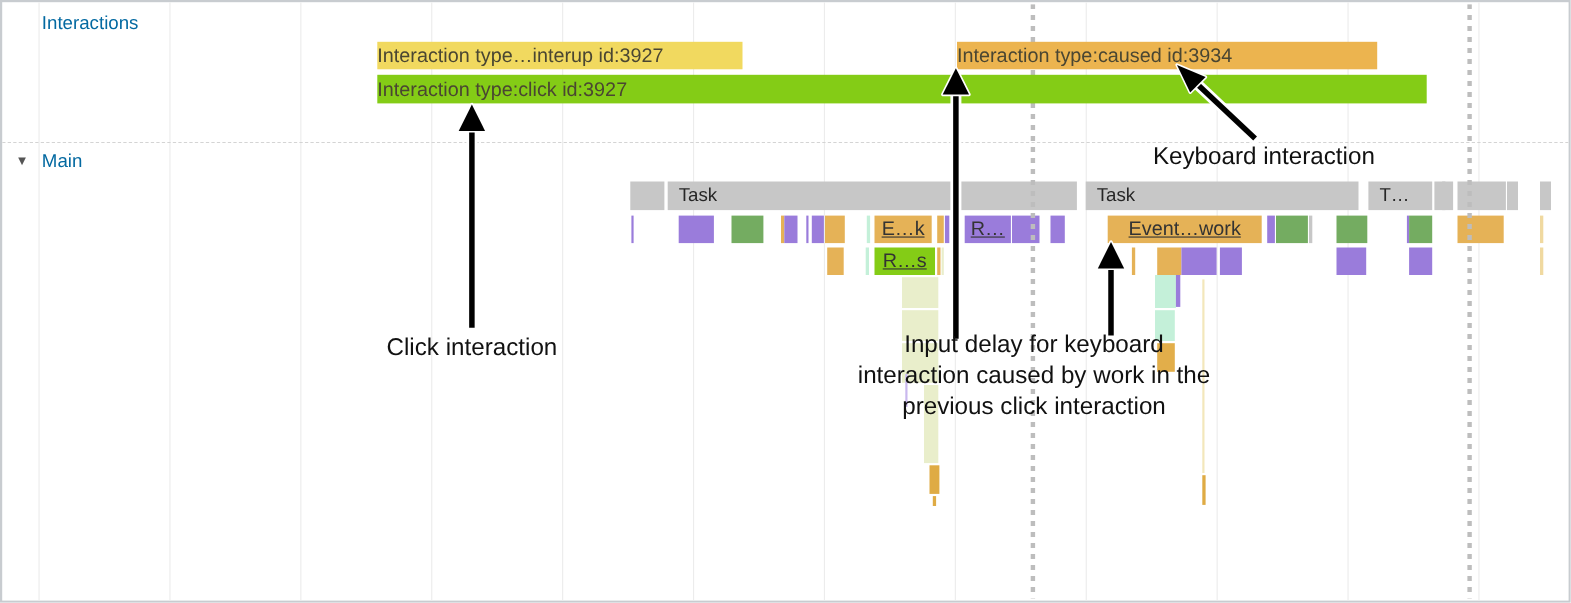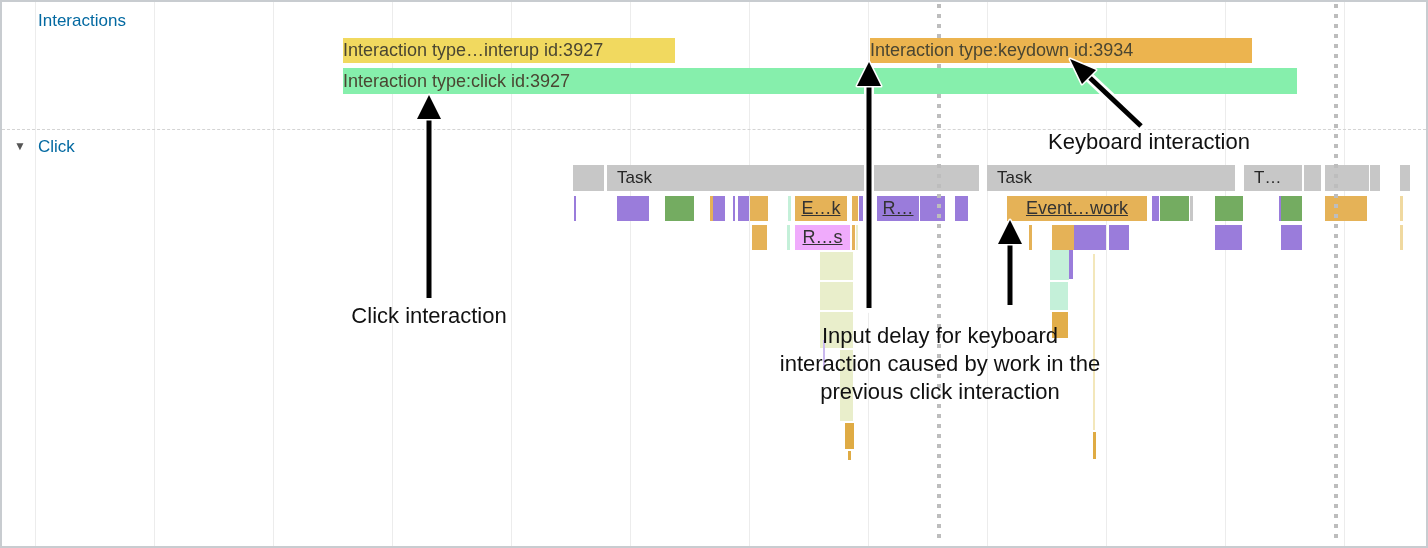--- a/index.html
+++ b/index.html
@@ -26,37 +26,37 @@
   .seg.flame{text-align:center;text-decoration:underline;}
   .ibar{
     position:absolute;z-index:5;overflow:hidden;white-space:nowrap;
     color:#4a4632;font-size:18px;padding-left:0;box-sizing:border-box;
   }
   .annotation{
     position:absolute;z-index:7;color:#111;font-size:22px;line-height:28px;text-align:center;
   }
   #annotation-click{left:337px;top:300px;width:180px;white-space:nowrap;}
   #annotation-keyboard{left:1030px;top:126px;width:234px;white-space:nowrap;}
-  #annotation-input-delay{left:771px;top:320px;width:334px;text-align:center;}
+  #annotation-input-delay{left:771px;top:297px;width:334px;text-align:center;}
   #arrow-layer{position:absolute;left:0;top:0;z-index:6;pointer-events:none;}
   .arrow-casing{stroke:#ffffff;stroke-width:10;fill:none;stroke-linecap:round;}
   .arrow-shaft{stroke:#000000;stroke-width:5;fill:none;}
   .arrow-head{fill:#000000;stroke:#ffffff;stroke-width:3;paint-order:stroke;stroke-linejoin:round;}
 </style>
 </head>
 <body>
 
 <div id="app">
 
   <div class="track-sep"></div>
 
   <div class="track-label" id="interactions-label">Interactions</div>
 
   <span class="collapse-tri">▼</span>
-  <div class="track-label" id="main-label">Click</div>
+  <div class="track-label" id="main-label">Main</div>
 
   <div id="grid-layer">
       <div class="gridline" style="left: 33px; top: 0px; width: 1px; height: 544px; background: rgb(236, 236, 236);"></div>
       <div class="gridline" style="left: 152px; top: 0px; width: 1px; height: 544px; background: rgb(236, 236, 236);"></div>
       <div class="gridline" style="left: 271px; top: 0px; width: 1px; height: 544px; background: rgb(236, 236, 236);"></div>
       <div class="gridline" style="left: 390px; top: 0px; width: 1px; height: 544px; background: rgb(236, 236, 236);"></div>
       <div class="gridline" style="left: 509px; top: 0px; width: 1px; height: 544px; background: rgb(236, 236, 236);"></div>
       <div class="gridline" style="left: 628px; top: 0px; width: 1px; height: 544px; background: rgb(236, 236, 236);"></div>
       <div class="gridline" style="left: 747px; top: 0px; width: 1px; height: 544px; background: rgb(236, 236, 236);"></div>
       <div class="gridline" style="left: 866px; top: 0px; width: 1px; height: 544px; background: rgb(236, 236, 236);"></div>
@@ -96,21 +96,21 @@
       <div class="seg flame" style="left: 1150px; top: 194px; width: 7px; height: 25px; background: rgb(154, 124, 219); line-height: 25px;"></div>
       <div class="seg flame" style="left: 1158px; top: 194px; width: 29px; height: 25px; background: rgb(116, 172, 97); line-height: 25px;"></div>
       <div class="seg flame" style="left: 1188px; top: 194px; width: 3px; height: 25px; background: rgb(199, 199, 199); line-height: 25px;"></div>
       <div class="seg flame" style="left: 1213px; top: 194px; width: 28px; height: 25px; background: rgb(116, 172, 97); line-height: 25px;"></div>
       <div class="seg flame" style="left: 1277px; top: 194px; width: 2px; height: 25px; background: rgb(154, 124, 219); line-height: 25px;"></div>
       <div class="seg flame" style="left: 1279px; top: 194px; width: 21px; height: 25px; background: rgb(116, 172, 97); line-height: 25px;"></div>
       <div class="seg flame" style="left: 1323px; top: 194px; width: 42px; height: 25px; background: rgb(229, 178, 87); line-height: 25px;"></div>
       <div class="seg flame" style="left: 1398px; top: 194px; width: 3px; height: 25px; background: rgb(240, 217, 160); line-height: 25px;"></div>
       <div class="seg flame" style="left: 750px; top: 223px; width: 15px; height: 25px; background: rgb(229, 178, 87); line-height: 25px;"></div>
       <div class="seg flame" style="left: 785px; top: 223px; width: 3px; height: 25px; background: rgb(196, 240, 217); line-height: 25px;"></div>
-      <div class="seg flame" style="left: 793px; top: 223px; width: 55px; height: 25px; background: #f0abfc; line-height: 25px;">R…s</div>
+      <div class="seg flame" style="left: 793px; top: 223px; width: 55px; height: 25px; background: #84cc16; line-height: 25px;">R…s</div>
       <div class="seg flame" style="left: 850px; top: 223px; width: 3px; height: 25px; background: rgb(229, 178, 87); line-height: 25px;"></div>
       <div class="seg flame" style="left: 854px; top: 223px; width: 2px; height: 25px; background: rgb(233, 238, 203); line-height: 25px;"></div>
       <div class="seg flame" style="left: 1027px; top: 223px; width: 3px; height: 25px; background: rgb(229, 178, 87); line-height: 25px;"></div>
       <div class="seg flame" style="left: 1050px; top: 223px; width: 22px; height: 25px; background: rgb(229, 178, 87); line-height: 25px;"></div>
       <div class="seg flame" style="left: 1072px; top: 223px; width: 32px; height: 25px; background: rgb(154, 124, 219); line-height: 25px;"></div>
       <div class="seg flame" style="left: 1107px; top: 223px; width: 20px; height: 25px; background: rgb(154, 124, 219); line-height: 25px;"></div>
       <div class="seg flame" style="left: 1213px; top: 223px; width: 27px; height: 25px; background: rgb(154, 124, 219); line-height: 25px;"></div>
       <div class="seg flame" style="left: 1279px; top: 223px; width: 21px; height: 25px; background: rgb(154, 124, 219); line-height: 25px;"></div>
       <div class="seg flame" style="left: 1398px; top: 223px; width: 3px; height: 25px; background: rgb(240, 217, 160); line-height: 25px;"></div>
     </div>
@@ -128,22 +128,22 @@
       <div class="seg" style="left: 1050px; top: 310px; width: 16px; height: 26px; background: rgb(226, 174, 74);"></div>
       <div class="seg" style="left: 1091px; top: 252px; width: 2px; height: 176px; background: rgb(243, 231, 187);"></div>
       <div class="seg" style="left: 1091px; top: 430px; width: 3px; height: 27px; background: rgb(223, 171, 68);"></div>
     </div>
   <div id="marker-layer">
       <div class="dotted-line" style="left: 935px; top: 2px; width: 4px; height: 540px;"></div>
       <div class="dotted-line" style="left: 1332px; top: 2px; width: 4px; height: 540px;"></div>
     </div>
   <div id="interaction-layer">
       <div class="ibar" style="left: 341px; top: 36px; width: 332px; height: 25px; background: rgb(241, 217, 95); line-height: 25px;">Interaction type…interup id:3927</div>
-      <div class="ibar" style="left: 341px; top: 66px; width: 954px; height: 26px; background: #86efac; line-height: 26px;">Interaction type:click id:3927</div>
-      <div class="ibar" style="left: 868px; top: 36px; width: 382px; height: 25px; background: rgb(236, 180, 79); line-height: 25px;">Interaction type:keydown id:3934</div>
+      <div class="ibar" style="left: 341px; top: 66px; width: 954px; height: 26px; background: #84cc16; line-height: 26px;">Interaction type:click id:3927</div>
+      <div class="ibar" style="left: 868px; top: 36px; width: 382px; height: 25px; background: rgb(236, 180, 79); line-height: 25px;">Interaction type:caused id:3934</div>
     </div>
 
   <svg id="arrow-layer" width="1428" height="548">
     <g>
       <path class="arrow-casing" d="M427,296 L427,112"></path>
       <path class="arrow-shaft" d="M427,296 L427,112"></path>
       <polygon class="arrow-head" points="427,93 415,117 439,117"></polygon>
     </g>
     <g>
       <path class="arrow-casing" d="M867,306 L867,82"></path>

